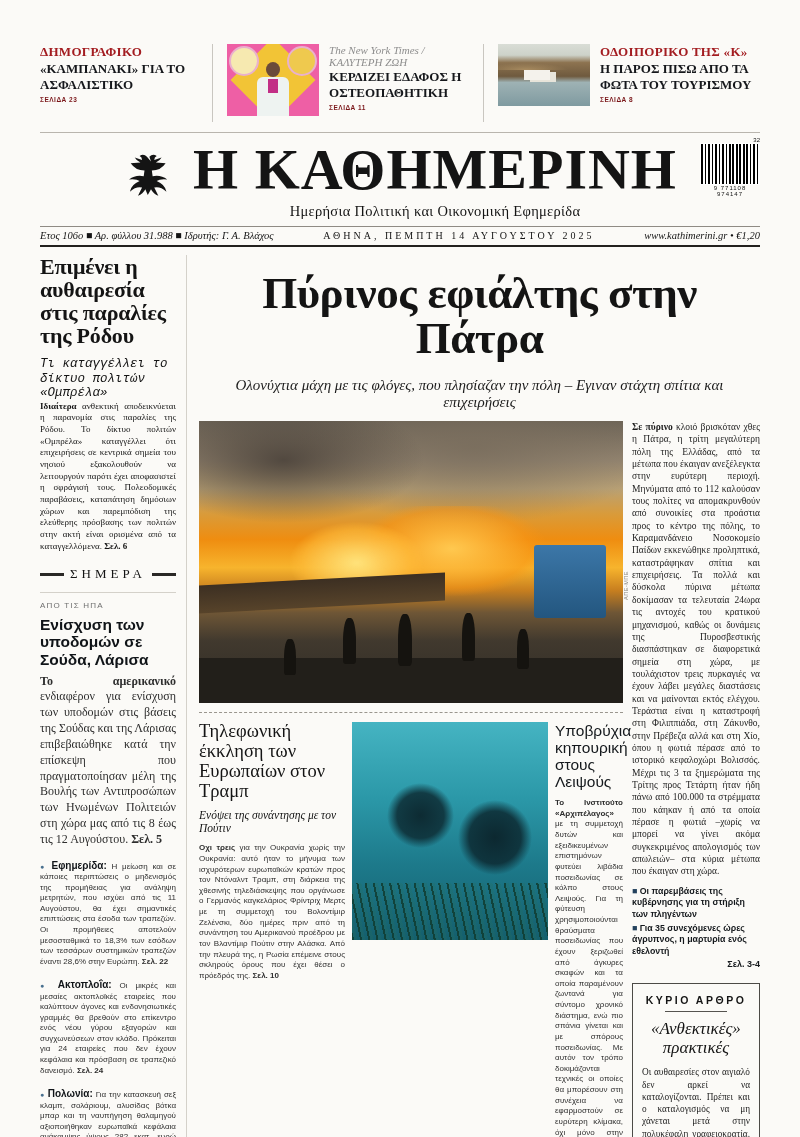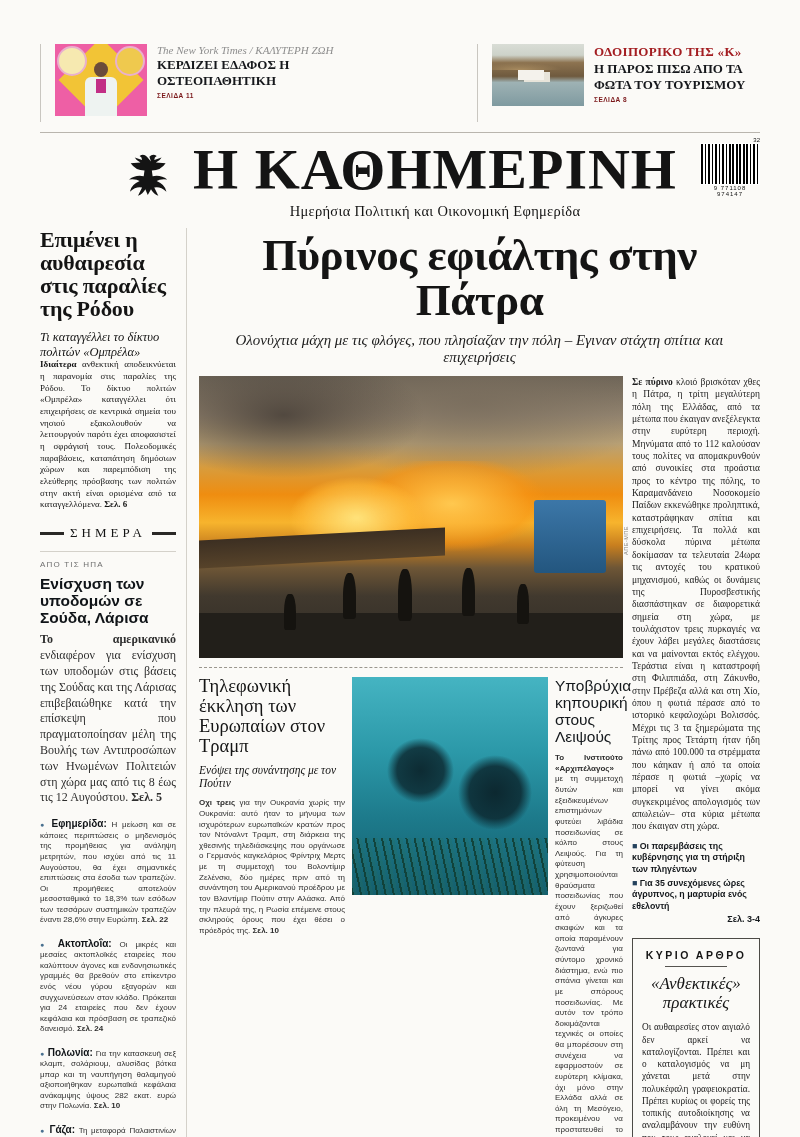--- a/index.html
+++ b/index.html
@@ -36,21 +36,21 @@
   .barcode-num{font-family:"Liberation Sans",sans-serif;font-size:6px;letter-spacing:1px;}
   .dateline{display:flex;justify-content:space-between;align-items:baseline;margin-top:6px;padding:3px 0 4px 0;border-top:1px solid #8f8b84;border-bottom:2.5px solid #23211e;}
   .dl-left,.dl-right{font-style:italic;font-size:10.5px;}
   .dl-center{font-size:10px;letter-spacing:3px;}
   
   .main{display:flex;gap:12px;margin-top:8px;}
   .sidebar{width:136px;flex:none;border-right:1px solid #d4d1ca;padding-right:10px;}
   .mainright{flex:1;min-width:0;}
   
   .ll-title{font-size:22px;line-height:1.05;font-weight:600;letter-spacing:-.2px;}
-  .ll-deck{font-style:italic;font-size:12.5px;line-height:1.15;margin-top:10px;}
+  .ll-deck{font-style:italic;font-size:12.5px;line-height:1.15;margin-top:10px;font-family:Liberation Mono, monospace;}
   .ll-body{font-size:9px;line-height:1.3;margin-top:0;}
   .lead-b{font-weight:bold;}
   .pg{font-weight:bold;}
   
   .simera-head{display:flex;align-items:center;gap:6px;margin:14px 0 10px 0;}
   .simera-head .bar{flex:1;height:3px;background:#2a2826;}
   .simera-head .txt{font-size:13px;letter-spacing:4px;}
   .s-kicker{font-family:"Liberation Sans",sans-serif;font-size:8px;color:#6f6f6f;letter-spacing:1.2px;border-top:1px solid #d4d1ca;padding-top:8px;}
   .s-title{font-family:"Liberation Sans",sans-serif;font-weight:bold;font-size:15.5px;line-height:1.1;margin:6px 0 6px 0;color:#101418;}
   .s-body{font-family:Liberation Serif, serif;font-size:12px;line-height:1.32;color:#2e2e2e;}
@@ -99,20 +99,27 @@
   .kyrio-title{font-size:17px;font-style:italic;text-align:center;line-height:1.1;margin-bottom:9px;}
   .kyrio-body{font-size:9.3px;line-height:1.32;text-align:justify;color:#222;}
   .vcredit{position:absolute;writing-mode:vertical-rl;transform:rotate(180deg);font-family:"Liberation Sans",sans-serif;font-size:5.5px;color:#8a8780;letter-spacing:.5px;}
 </style>
 </head>
 <body>
 
 <div class="page">
 
   <div class="teasers">
+    <div class="teaser" style="width:168px">
+      <div>
+        <div class="kicker-red">ΔΗΜΟΓΡΑΦΙΚΟ</div>
+        <div class="t-title" style="width:150px">«ΚΑΜΠΑΝΑΚΙ» ΓΙΑ ΤΟ ΑΣΦΑΛΙΣΤΙΚΟ</div>
+        <div class="t-page">ΣΕΛΙΔΑ 23</div>
+      </div>
+    </div>
     <div class="t-sep"></div>
     <div class="teaser" style="flex:1">
       <div class="illu-nyt">
         <div class="diamond"></div>
           <div class="c1"></div>
           <div class="c2"></div>
           <div class="coat"></div>
           <div class="head"></div>
           <div class="shirt"></div>
       </div>
@@ -148,20 +155,25 @@
       <div class="mast-title">Η ΚΑΘΗΜΕΡΙΝΗ</div>
       <div class="mast-sub">Ημερήσια Πολιτική και Οικονομική Εφημερίδα</div>
     </div>
     <div class="barcode-wrap">
       <div class="barcode-top">32</div>
       <div class="barcode"></div>
       <div class="barcode-num">9 771108 974147</div>
     </div>
   </div>
 
+  <div class="dateline">
+    <span class="dl-left">Ετος 106ο ■ Αρ. φύλλου 31.988 ■ Ιδρυτής: Γ. Α. Βλάχος</span>
+    <span class="dl-center">ΑΘΗΝΑ, ΠΕΜΠΤΗ 14 ΑΥΓΟΥΣΤΟΥ 2025</span>
+    <span class="dl-right">www.kathimerini.gr • €1,20</span>
+  </div>
 
   <div class="main">
 
     <aside class="sidebar">
       <div class="ll-title">Επιμένει η αυθαιρεσία στις παραλίες της Ρόδου</div>
       <div class="ll-deck">Τι καταγγέλλει το δίκτυο πολιτών «Ομπρέλα»</div>
       <div class="ll-body just">
         <b class="lead-b">Ιδιαίτερα</b>
         <span>ανθεκτική αποδεικνύεται η παρανομία στις παραλίες της Ρόδου. Το δίκτυο πολιτών «Ομπρέλα» καταγγέλλει ότι επιχειρήσεις σε κεντρικά σημεία του νησιού εξακολουθούν να λειτουργούν παρότι έχει αποφασιστεί η σφράγισή τους. Πολεοδομικές παραβάσεις, καταπάτηση δημόσιων χώρων και παρεμπόδιση της ελεύθερης πρόσβασης των πολιτών στην ακτή είναι ορισμένα από τα καταγγελλόμενα.</span>
         <b class="pg">Σελ. 6</b>
@@ -202,21 +214,21 @@
       <div class="s-item just">
         <span class="dot">●</span>
         <span class="lbl">Γάζα:</span>
         <span>Τη μεταφορά Παλαιστινίων από τη Γάζα σε άλλη χώρα «σε εθελοντική βάση» θέλει να οργανώσει το Ισραήλ, όπως δήλωσε ο πρωθυπουργός Μπένιαμιν Νετανιάχου. Ισραηλινά μέσα αναφέρουν ότι ως χώρα προορισμού έχει επιλεγεί το Νότιο Σουδάν.</span>
         
       </div>
 
     </aside>
 
     <div class="mainright">
-      <h1 class="headline" style="margin:5px">Πύρινος εφιάλτης στην Πάτρα</h1>
+      <h1 class="headline" style="margin:16px">Πύρινος εφιάλτης στην Πάτρα</h1>
       <div class="deck">Ολονύχτια μάχη με τις φλόγες, που πλησίαζαν την πόλη – Εγιναν στάχτη σπίτια και επιχειρήσεις</div>
 
       <div class="below">
 
         <div class="centercol">
           <div class="photo-fire">
             <div class="smoke"></div>
               <div class="blaze"></div>
               <div class="roof"></div>
               <div class="tank"></div>

